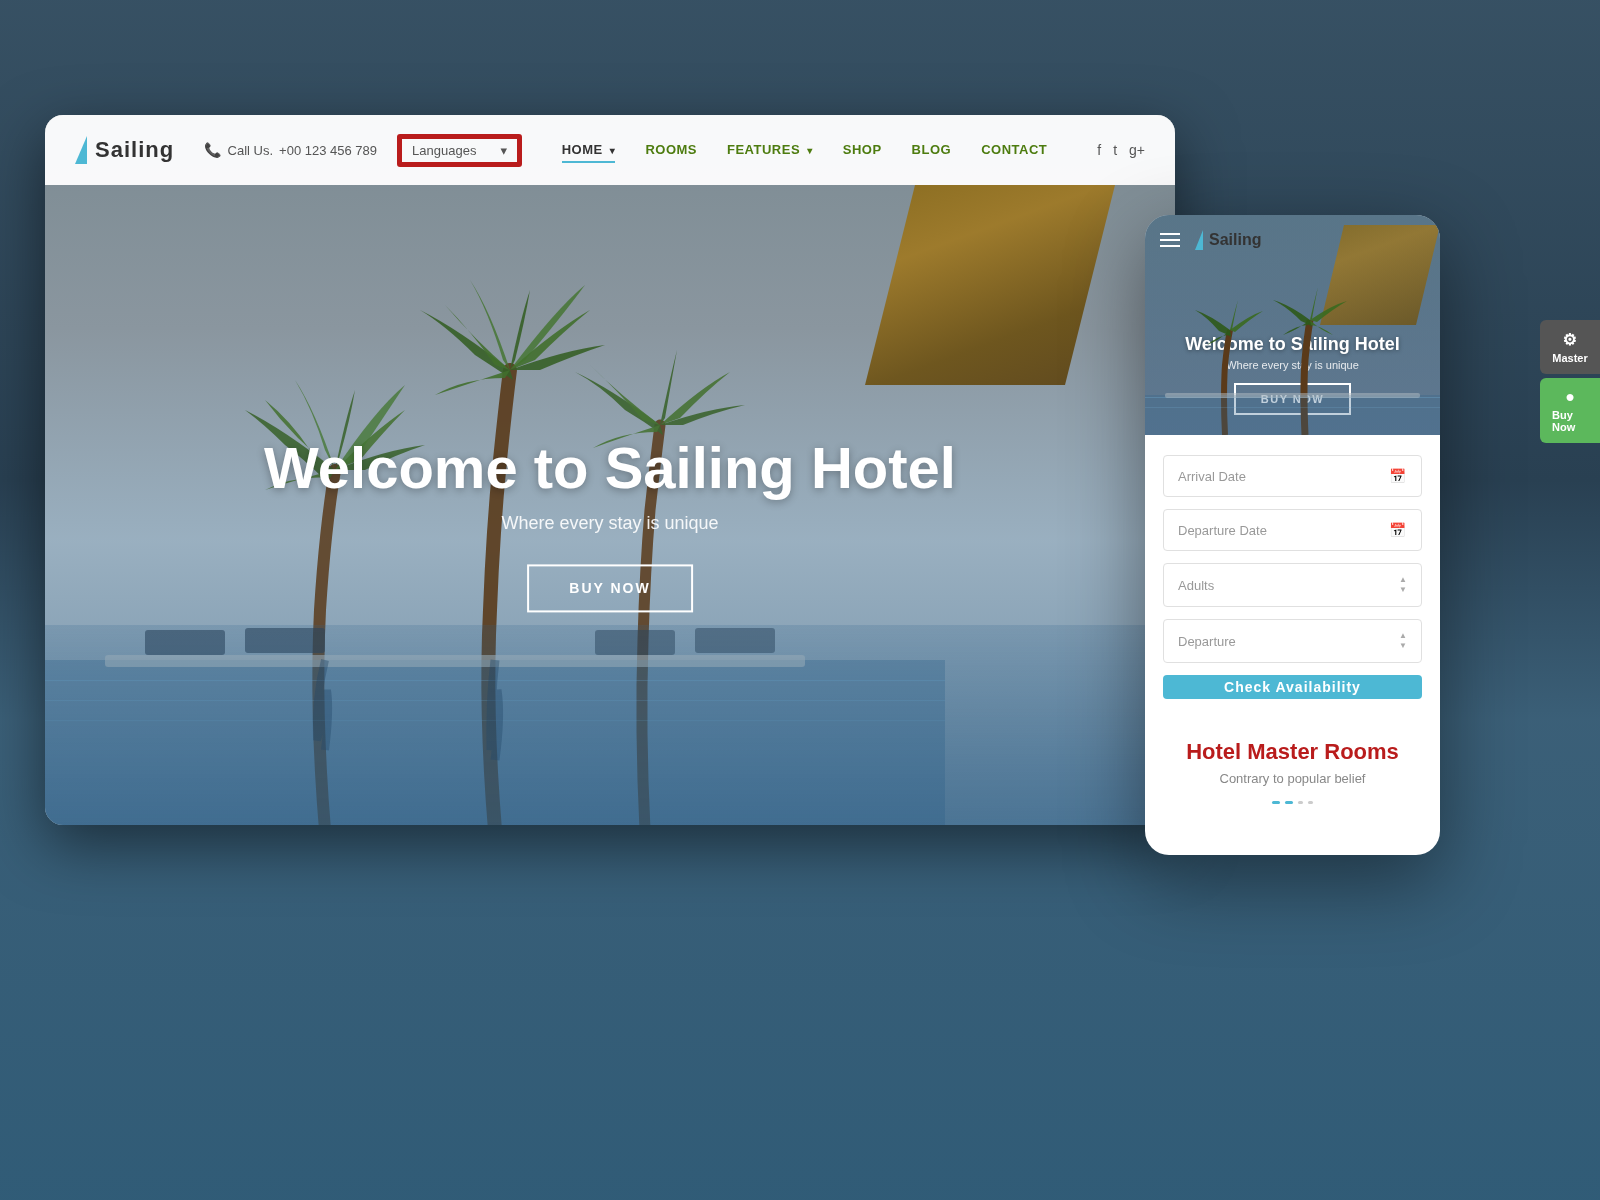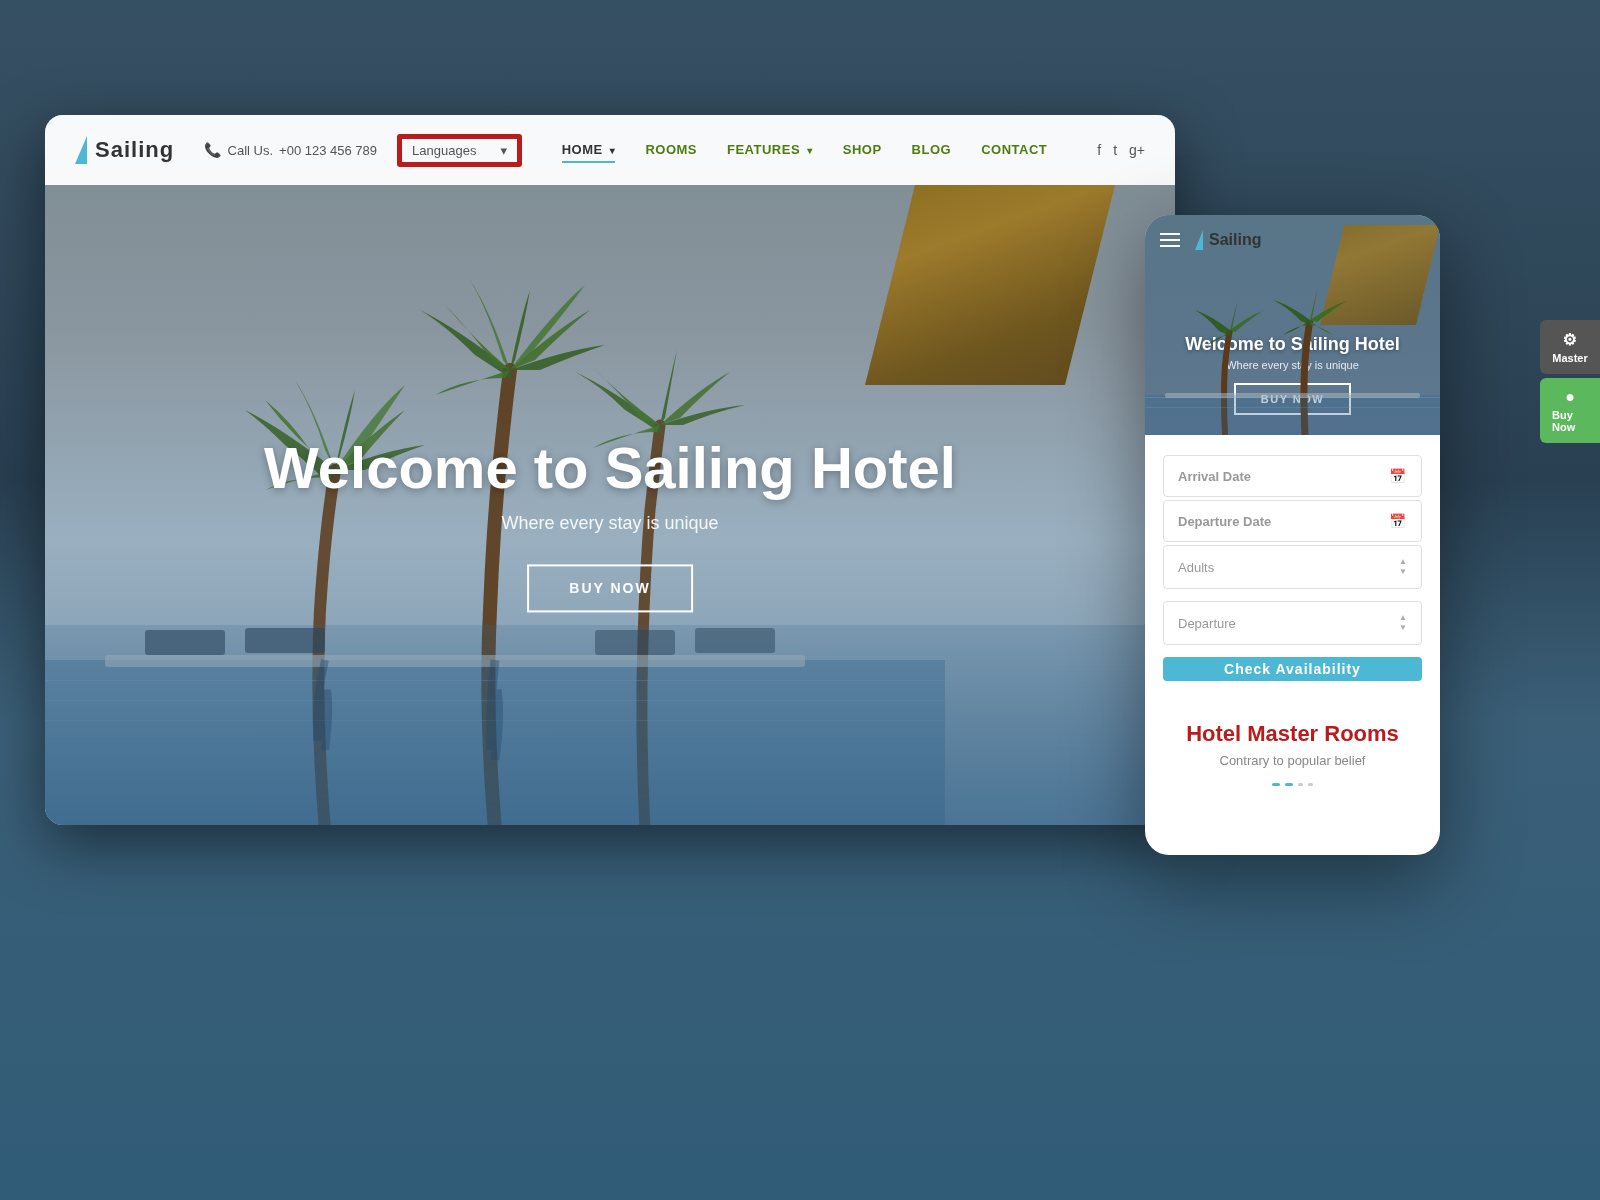--- a/index.html
+++ b/index.html
@@ -326,26 +326,25 @@
     
     .mobile-booking-form {
       padding: 20px 18px;
       background: #fff;
     }
 
     .mobile-form-field {
       border: 1px solid #e0e0e0;
       border-radius: 4px;
       padding: 12px 14px;
-      margin-bottom: 3px;
+      margin-bottom: 12px;
       display: flex;
       align-items: center;
       justify-content: space-between;
       cursor: pointer;
-      font-weight: bold;
     }
 
     .mobile-form-field-text {
       font-size: 13px;
       color: #999;
     }
 
     .mobile-form-field-icon {
       font-size: 14px;
       color: #aaa;

